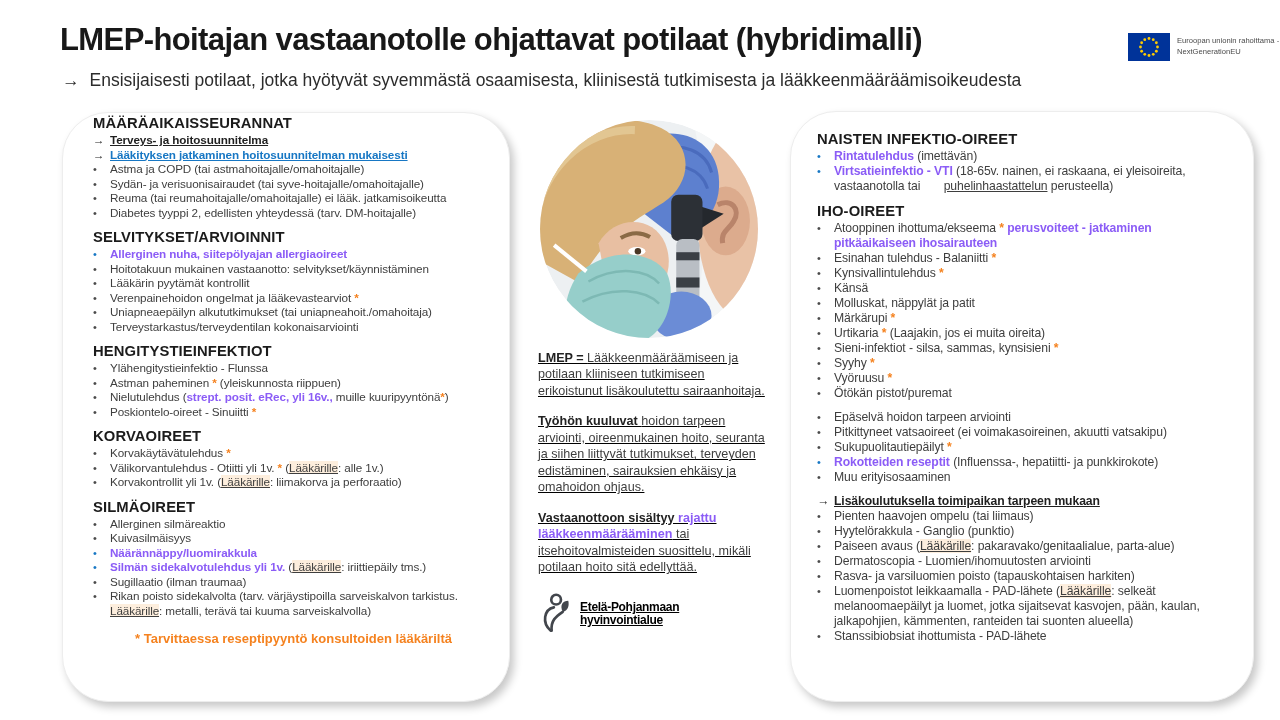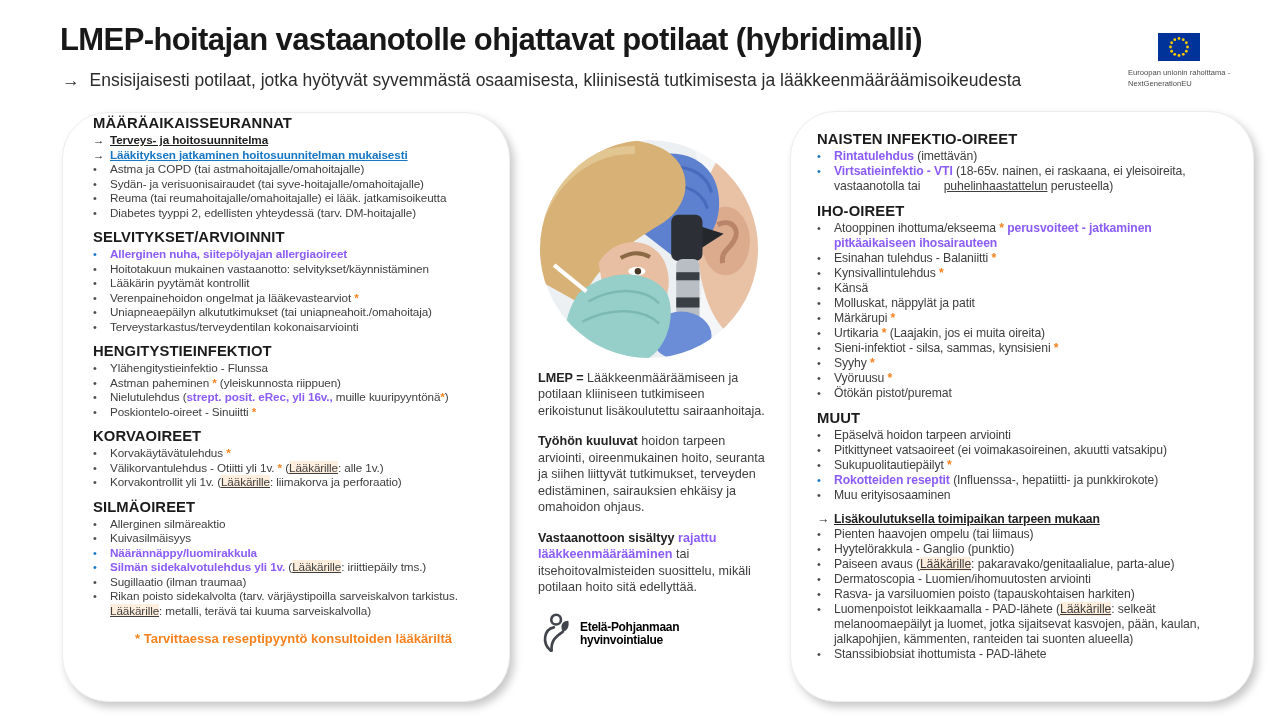--- a/index.html
+++ b/index.html
@@ -1,21 +1,21 @@
 <!DOCTYPE html>
 <html><head>
 <meta charset="utf-8">
 <style>
   html,body{margin:0;padding:0;background:#ffffff;}
   body{width:1280px;height:720px;font-family:"Liberation Sans",sans-serif;overflow:hidden;}
   .page{position:relative;width:1280px;height:720px;background:#fff;}
 
   
   .title{position:absolute;left:60px;top:22px;font-size:31px;font-weight:800;color:#181818;letter-spacing:-0.6px;white-space:nowrap;}
-  .eu-badge{position:absolute;left:1128px;top:33px;display:flex;align-items:center;gap:7px;flex-direction:column;}
+  .eu-badge{position:absolute;left:1128px;top:33px;display:flex;align-items:center;gap:7px;}
   .eu-text{font-size:7.6px;color:#4a4a4a;line-height:1.4;}
   .subtitle{position:absolute;left:62px;top:70px;font-size:17.5px;color:#2c2c2c;display:flex;gap:10px;white-space:nowrap;}
   .subtitle .arr{font-weight:700;}
 
   
   .card{position:absolute;box-sizing:border-box;background:#fff;border:1px solid #ededed;border-radius:46px;box-shadow:4px 5px 9px rgba(0,0,0,0.22);}
   .card.left{left:62px;top:112px;width:448px;height:590px;padding:2px 15px 0 30px;}
   .card.right{left:790px;top:111px;width:464px;height:591px;padding:19px 18px 0 26px;}
 
   .section{margin-bottom:9px;}
@@ -34,21 +34,21 @@
   .seg-bl{font-weight:700;color:#8b5cf6;}
   .seg-blu{font-weight:700;color:#1777c4;text-decoration:underline;cursor:pointer;}
   .seg-bu{font-weight:700;color:#1f1f1f;text-decoration:underline;}
   .seg-o{font-weight:700;color:#f5821f;}
   .seg-d{background:#fdeedd;text-decoration:underline;}
   .seg-u{text-decoration:underline;padding-left:20px;}
 
   .footnote{margin-top:13px;text-align:center;font-weight:700;color:#f5821f;font-size:13px;}
 
   
-  .middle{position:absolute;left:538px;top:140px;width:233px;}
+  .middle{position:absolute;left:538px;top:120px;width:233px;text-decoration:underline;}
   .photo-wrap{width:218px;height:218px;margin:0 0 12px 2px;}
   .mid-p{font-size:12.6px;line-height:1.31;color:#3e3e3e;margin:0 0 14px 0;}
   .mid-p .seg-b{color:#222;}
   .logo{display:flex;align-items:center;gap:8px;margin-top:17px;}
   .logo-text{font-size:12px;font-weight:600;color:#000000;line-height:1.07;letter-spacing:-0.3px;}
 </style>
 </head>
 <body>
 
 <div class="page">
@@ -312,21 +312,20 @@
           <div class="item bullet">
             <span class="marker">•</span>
             <span class="item-text"><span class="seg-p">Vyöruusu </span><span class="seg-o">*</span></span>
           </div>
           <div class="item bullet">
             <span class="marker">•</span>
             <span class="item-text"><span class="seg-p">Ötökän pistot/puremat</span></span>
           </div>
         </div>
         <div class="section">
-          <div class="sec-title">MUUT</div>
           <div class="item bullet">
             <span class="marker">•</span>
             <span class="item-text"><span class="seg-p">Epäselvä hoidon tarpeen arviointi</span></span>
           </div>
           <div class="item bullet">
             <span class="marker">•</span>
             <span class="item-text"><span class="seg-p">Pitkittyneet vatsaoireet (ei voimakasoireinen, akuutti vatsakipu)</span></span>
           </div>
           <div class="item bullet">
             <span class="marker">•</span>

